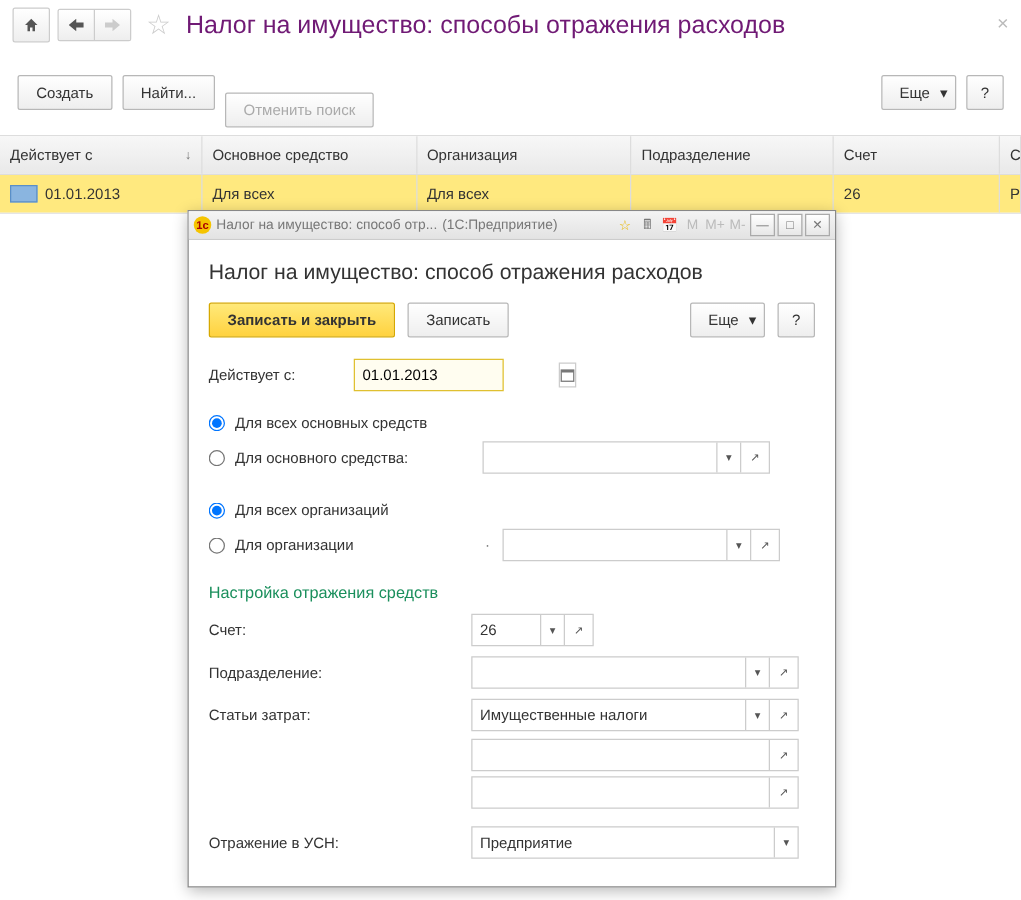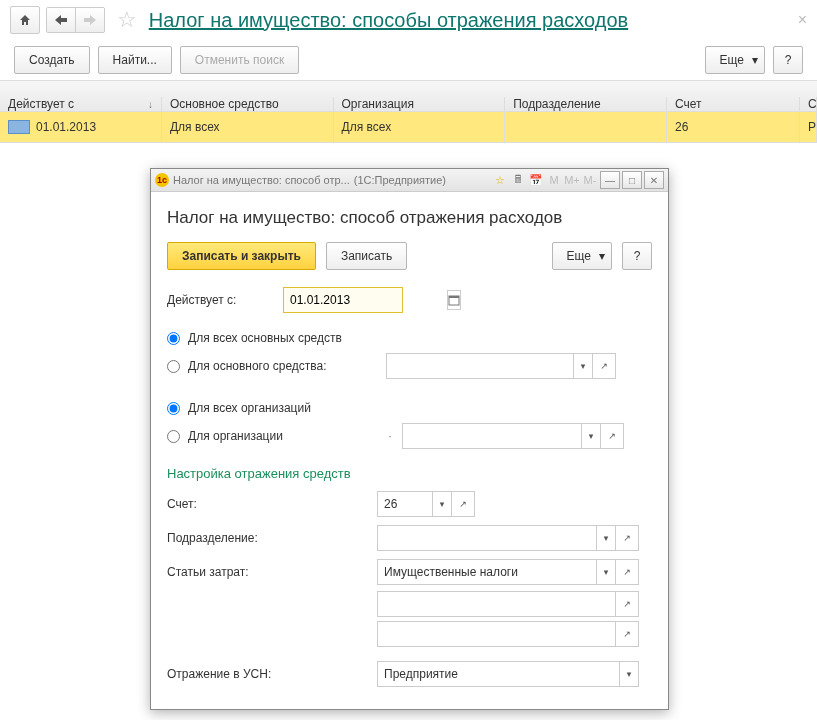--- a/index.html
+++ b/index.html
@@ -46,22 +46,21 @@
   cursor: pointer;
 }
 .btn-group .half:first-child { border-right: 1px solid #ccc; }
 .star {
   font-size: 22px;
   color: #ccc;
   margin: 0 6px;
 }
 .page-title {
   font-size: 20px;
-  color: #0f766e;
-  text-decoration: underline;
+  color: #701a75;
 }
 .close-x {
   margin-left: auto;
   color: #bbb;
   font-size: 16px;
   cursor: pointer;
 }
 .toolbar {
   display: flex;
   align-items: center;
@@ -73,33 +72,32 @@
   padding: 0 14px;
   border: 1px solid #b7b7b7;
   background: linear-gradient(#fff,#eee);
   display: inline-flex;
   align-items: center;
   justify-content: center;
   cursor: pointer;
   border-radius: 2px;
   font-size: 12px;
 }
-.btn.disabled { color: #aaa; }
+.btn.disabled { color: #aaa; margin-top: 28px; }
 .btn.more { padding-right: 6px; gap:8px; }
 .spacer { flex: 1; }
 .grid {
   border: 1px solid #ddd;
   border-left:none; border-right:none;
 }
 .grid-head {
   display: flex;
   background: linear-gradient(#f7f7f7,#e9e9e9);
   border-bottom: 1px solid #ddd;
   height: 30px;
-  align-items: flex-end;
 }
 .col {
   border-right: 1px solid #ddd;
   padding: 0 8px;
   display: flex;
   align-items: center;
   overflow: hidden;
   white-space: nowrap;
 }
 .c1{width:150px;}

